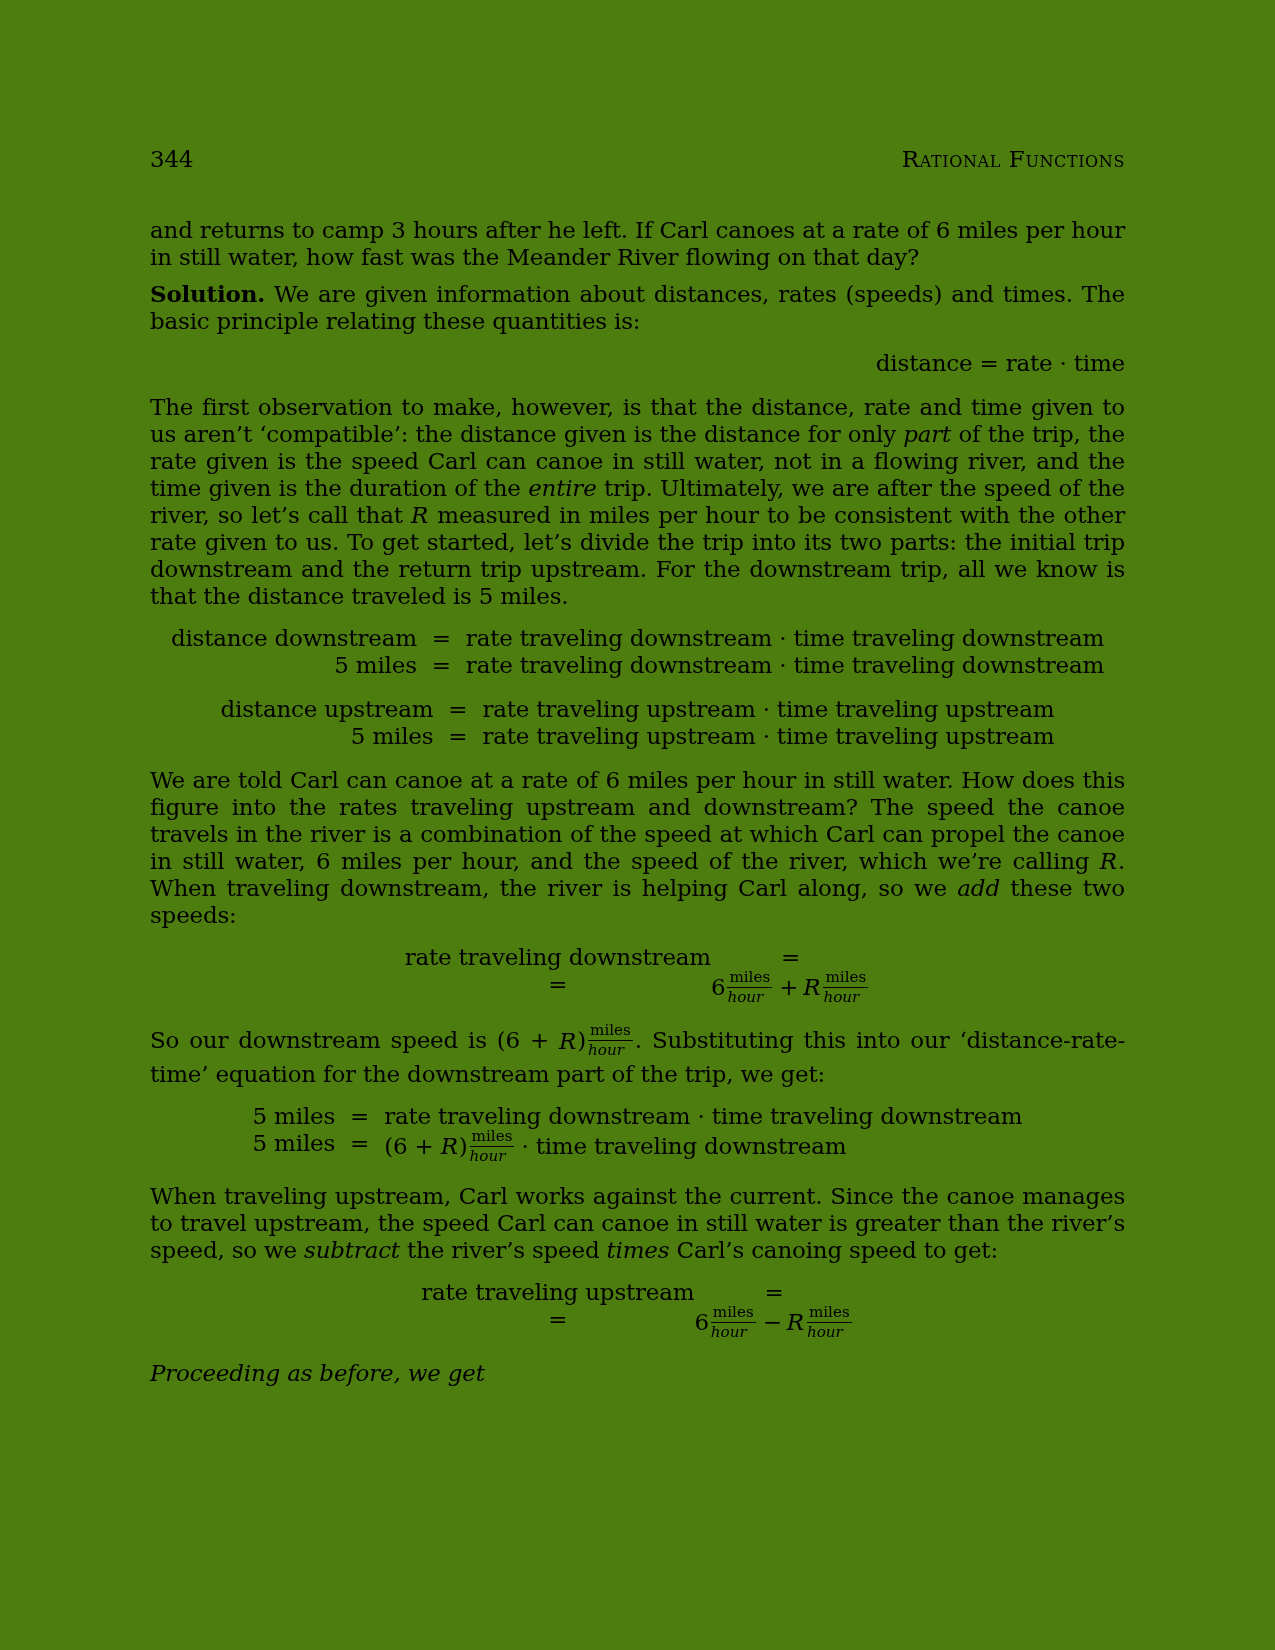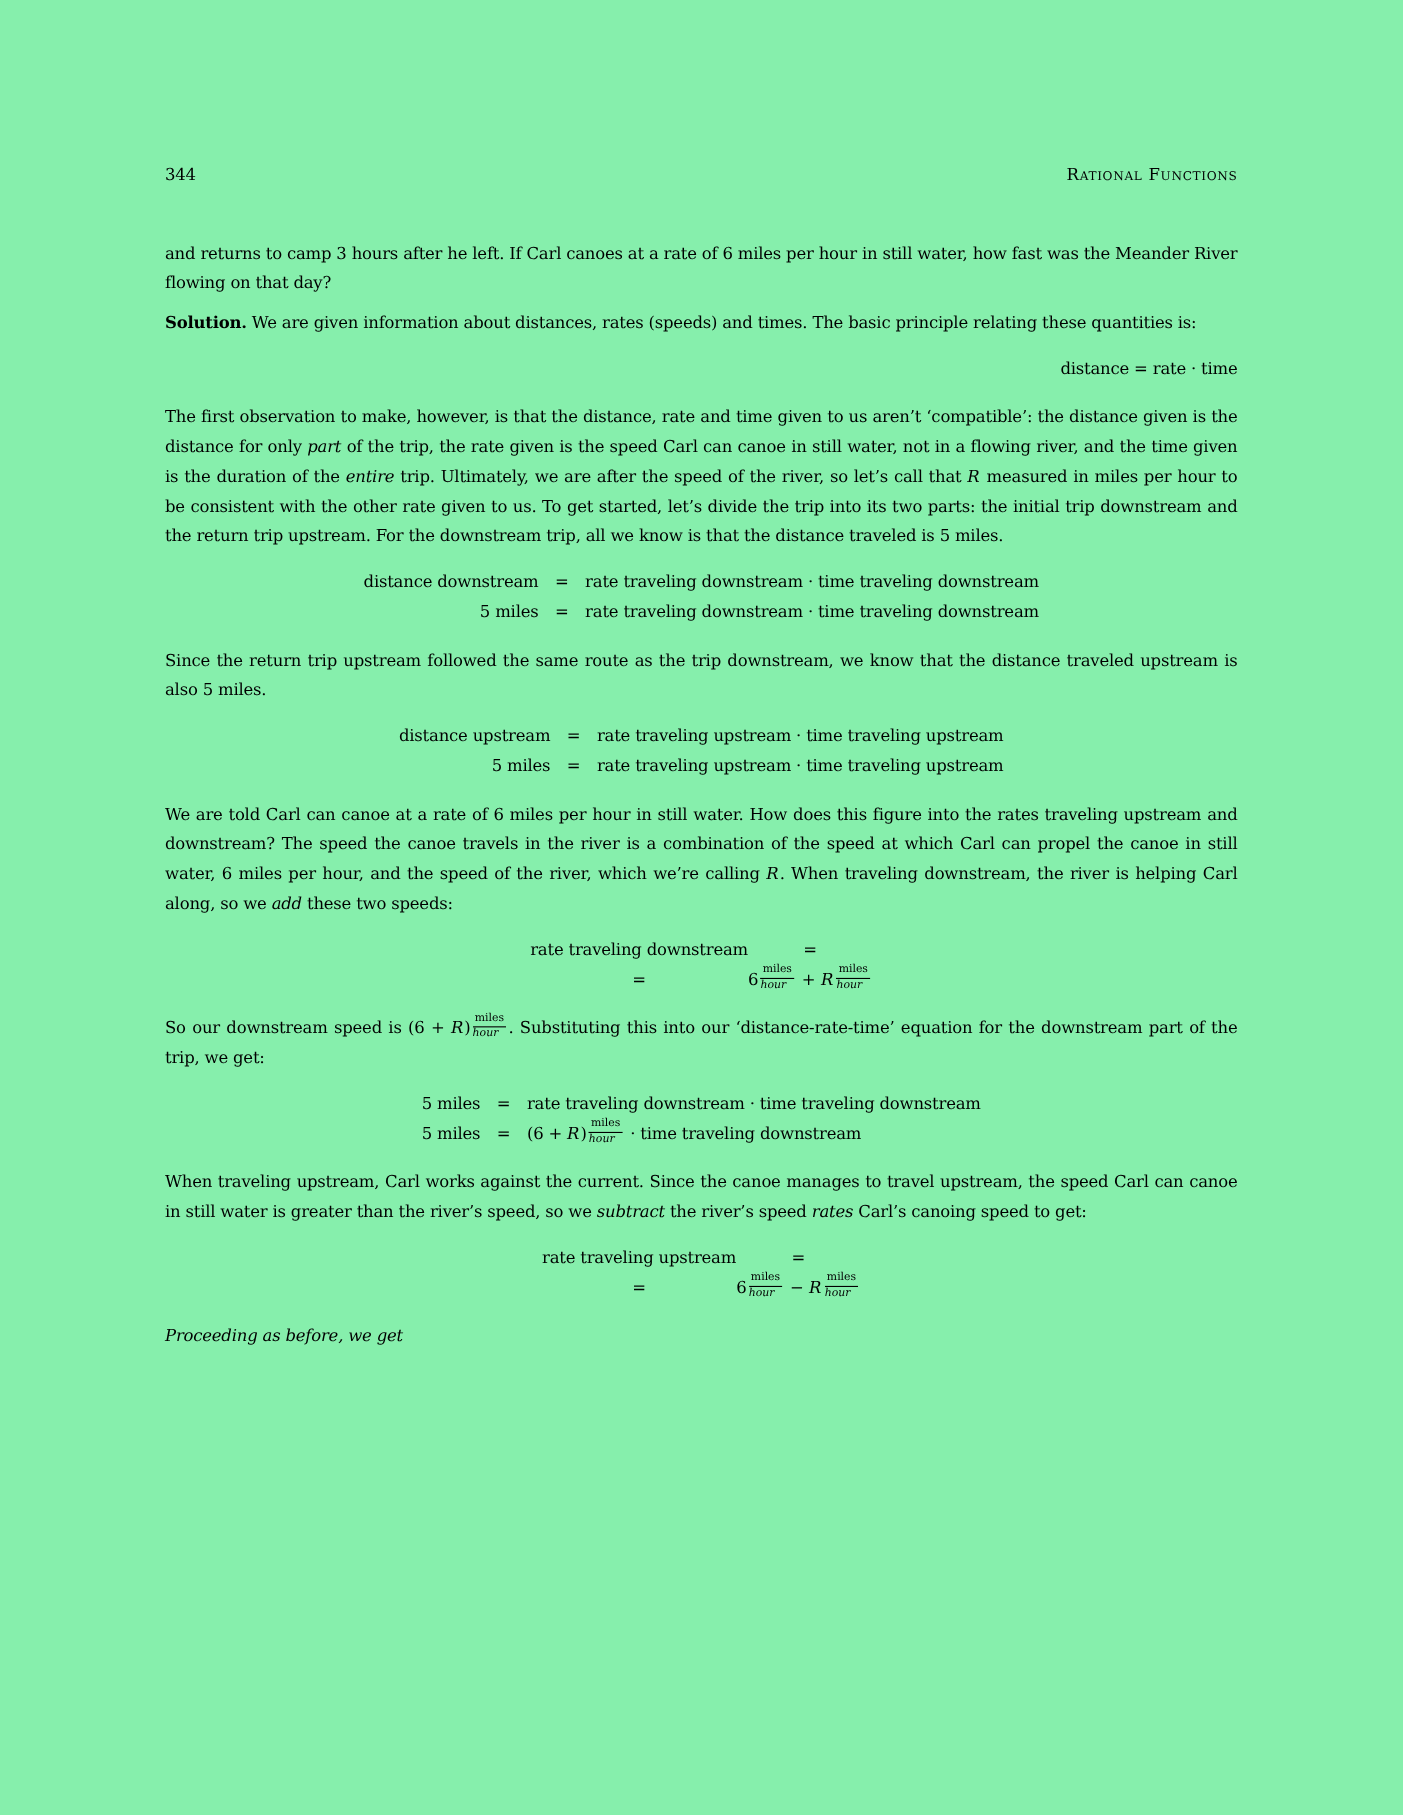--- a/index.html
+++ b/index.html
@@ -2,24 +2,24 @@
 <html><head>
 <meta charset="utf-8">
 <style>
   html, body { margin: 0; padding: 0; background: #ffffff; }
   .page {
     position: relative;
     width: 1275px;
     height: 1650px;
     box-sizing: border-box;
     padding: 146px 150px 0 150px;
-    background: #86efac;
+    background: #4d7c0f;
     color: #000000;
     font-family: "DejaVu Serif", "Liberation Serif", serif;
-    font-size: 15px;
+    font-size: 23px;
     line-height: 27px;
     letter-spacing: -0.2px;
     overflow: hidden;
   }
   .running-head {
     display: flex;
     justify-content: space-between;
     align-items: baseline;
     margin-bottom: 44px;
   }
@@ -79,21 +79,20 @@
 
   <div class="eqn">
     <span class="l">distance downstream</span>
     <span class="m">=</span>
     <span class="r">rate traveling downstream · time traveling downstream</span>
     <span class="l">5 miles</span>
     <span class="m">=</span>
     <span class="r">rate traveling downstream · time traveling downstream</span>
   </div>
 
-  <p><span>Since the return trip upstream followed the same route as the trip downstream, we know that the distance traveled upstream is also 5 miles.</span></p>
 
   <div class="eqn">
     <span class="l">distance upstream</span>
     <span class="m">=</span>
     <span class="r">rate traveling upstream · time traveling upstream</span>
     <span class="l">5 miles</span>
     <span class="m">=</span>
     <span class="r">rate traveling upstream · time traveling upstream</span>
   </div>
 
@@ -111,21 +110,21 @@
 
   <div class="eqn">
     <span class="l">5 miles</span>
     <span class="m">=</span>
     <span class="r">rate traveling downstream · time traveling downstream</span>
     <span class="l">5 miles</span>
     <span class="m">=</span>
     <span class="r"><span>(6 + </span><span class="mi">R</span><span>)</span><span class="frac"><span class="num">miles</span><span class="den">hour</span></span><span class="op">· time traveling downstream</span></span>
   </div>
 
-  <p><span>When traveling upstream, Carl works against the current. Since the canoe manages to travel upstream, the speed Carl can canoe in still water is greater than the river’s speed, so we </span><span class="it">subtract</span><span> the river’s speed </span><span class="it">rates</span><span> Carl’s canoing speed to get:</span></p>
+  <p><span>When traveling upstream, Carl works against the current. Since the canoe manages to travel upstream, the speed Carl can canoe in still water is greater than the river’s speed, so we </span><span class="it">subtract</span><span> the river’s speed </span><span class="it">times</span><span> Carl’s canoing speed to get:</span></p>
 
   <div class="eqn">
     <span class="l">rate traveling upstream</span>
     <span class="m">=</span>
     <span class="l"></span>
     <span class="m">=</span>
     <span class="r"><span>6</span><span class="frac"><span class="num">miles</span><span class="den">hour</span></span><span class="op">−</span><span class="mi">R</span><span class="frac"><span class="num">miles</span><span class="den">hour</span></span></span>
   </div>
 
   <p class="last"><span>Proceeding as before, we get</span></p>

